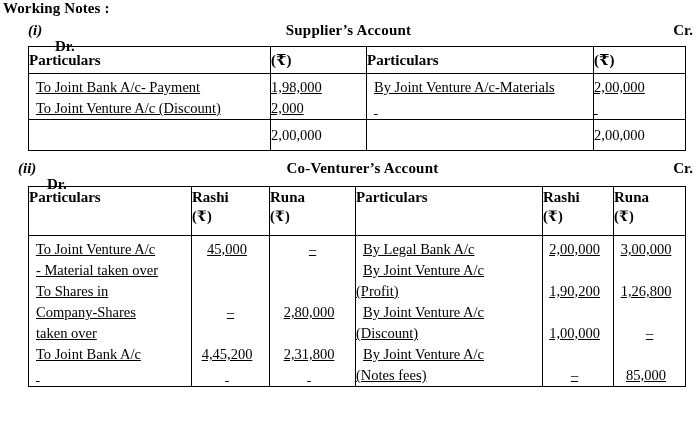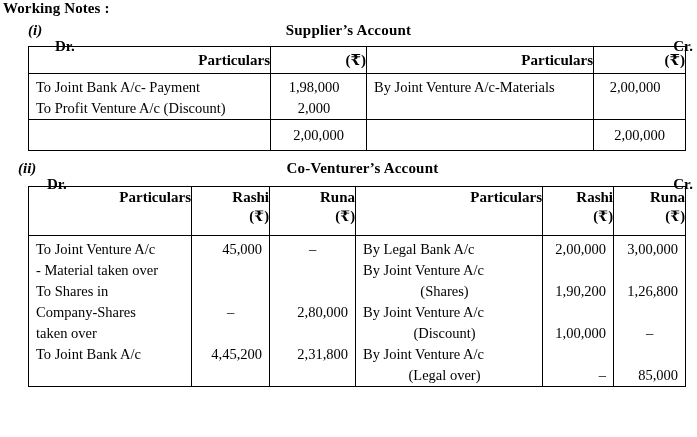--- a/index.html
+++ b/index.html
@@ -54,21 +54,20 @@
   .acct-head .title {
     position: absolute;
     left: 0;
     width: 697px;
     text-align: center;
     letter-spacing: 0.2px;
   }
   .acct-head .cr {
     position: absolute;
     right: 4px;
-    margin-top: 16px;
   }
 
   #head1 { top: 22px; }
   #head2 { top: 160px; }
   #head2 .num { left: 18px; }
   #head2 .dr { left: 47px; }
   #head2 .title { padding-left: 14px; }
 
   
   .ledger {
@@ -78,21 +77,21 @@
     font-size: 14.5px;
   }
   .ledger td, .ledger th {
     border: 1px solid #000;
     padding: 0;
     vertical-align: top;
     font-weight: normal;
   }
   .ledger th {
     font-weight: bold;
-    text-align: right;
+    text-align: left;
     font-size: 15px;
   }
 
   #table1 {
     left: 28px;
     top: 46px;
     width: 657px;
   }
   #table2 {
     left: 28px;
@@ -114,31 +113,32 @@
     display: block;
     font-weight: bold;
     font-size: 14.5px;
     margin-top: 3px;
   }
 
   .body-cell { padding: 0 !important; }
 
   .lines {
     padding: 3px 0 0 0;
+    text-decoration: underline;
   }
   .lines .ln {
     height: 21px;
     line-height: 21px;
     white-space: nowrap;
     overflow: hidden;
   }
 
   .pl { padding-left: 7px; text-align: left; }
-  .pr { padding-right: 9px; text-align: center; }
-  .pr-narrow { padding-right: 7px; text-align: right; }
+  .pr { padding-right: 9px; text-align: left; }
+  .pr-narrow { padding-right: 7px; text-align: center; }
   .ctr { text-align: center; }
 
   .totcell {
     height: 30px;
     line-height: 30px;
     border-top: 1px solid #000 !important;
   }
   .blankcell {
     height: 30px;
     border-top: 0 !important;
@@ -173,21 +173,21 @@
         <th class="hcell">(₹)</th>
         <th class="hcell">Particulars</th>
         <th class="hcell">(₹)</th>
       </tr>
     </thead>
     <tbody>
       <tr>
         <td class="body-cell">
           <div class="lines">
             <div class="ln pl">To Joint Bank A/c- Payment</div>
-            <div class="ln pl">To Profit Venture A/c (Discount)</div>
+            <div class="ln pl">To Joint Venture A/c (Discount)</div>
           </div>
         </td>
         <td class="body-cell">
           <div class="lines">
             <div class="ln pr">1,98,000</div>
             <div class="ln pr">2,000</div>
           </div>
         </td>
         <td class="body-cell">
           <div class="lines">
@@ -289,25 +289,25 @@
             <div class="ln pr-narrow"></div>
             <div class="ln pr-narrow">2,31,800</div>
             <div class="ln pr-narrow">&nbsp;</div>
           </div>
         </td>
 
         <td class="body-cell">
           <div class="lines">
             <div class="ln pl">By Legal Bank A/c</div>
             <div class="ln pl">By Joint Venture A/c</div>
-            <div class="ln pr">(Shares)</div>
+            <div class="ln pr">(Profit)</div>
             <div class="ln pl">By Joint Venture A/c</div>
             <div class="ln pr">(Discount)</div>
             <div class="ln pl">By Joint Venture A/c</div>
-            <div class="ln pr">(Legal over)</div>
+            <div class="ln pr">(Notes fees)</div>
           </div>
         </td>
 
         <td class="body-cell">
           <div class="lines">
             <div class="ln pr-narrow">2,00,000</div>
             <div class="ln pr-narrow"></div>
             <div class="ln pr-narrow">1,90,200</div>
             <div class="ln pr-narrow"></div>
             <div class="ln pr-narrow">1,00,000</div>

